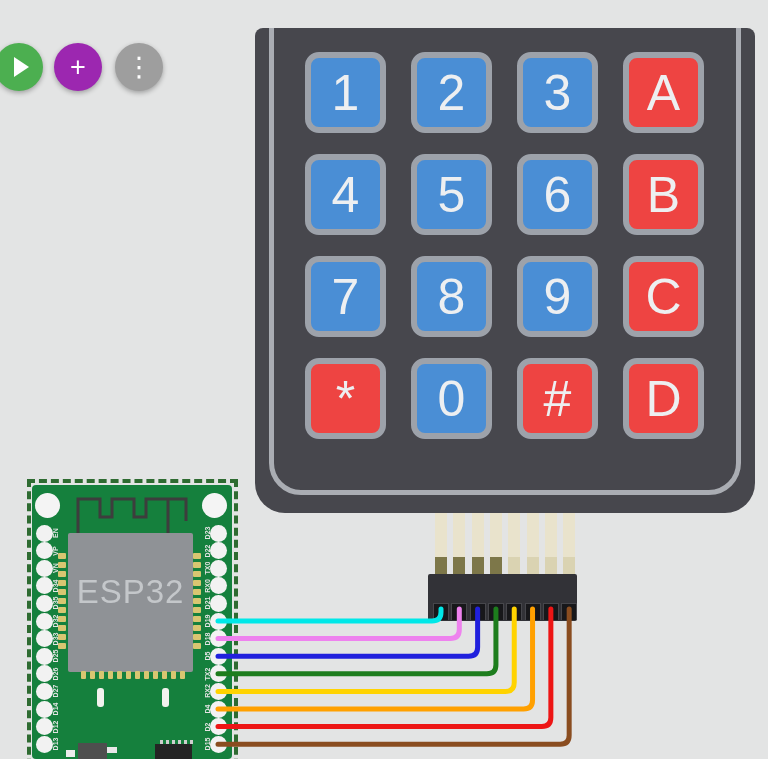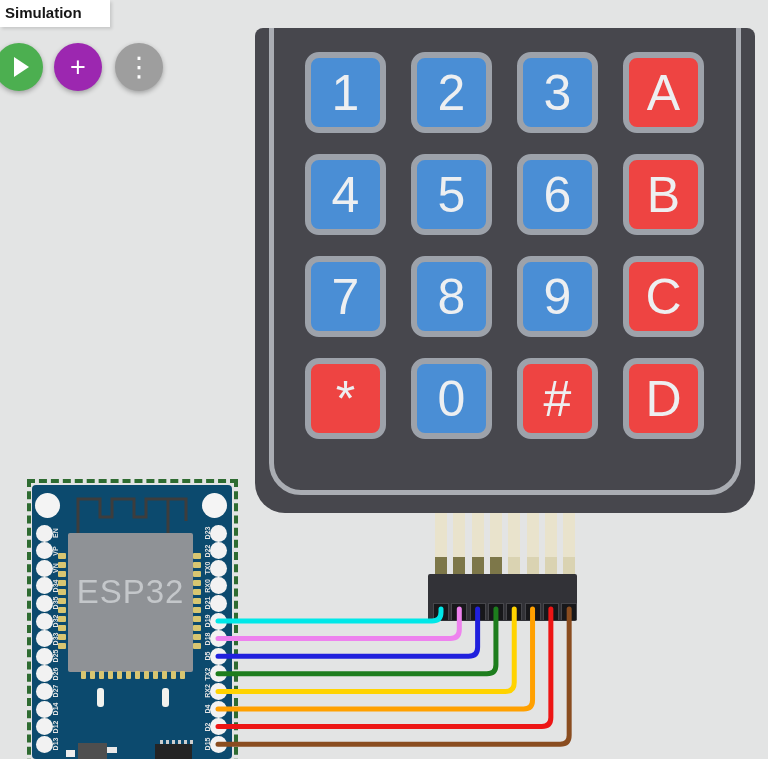--- a/index.html
+++ b/index.html
@@ -55,21 +55,21 @@
     background:#17171a;border:1px solid #46464b;border-bottom:none;
   }
 
   
   .select-border{
     position:absolute;left:27px;top:479px;width:211px;height:300px;
     border:4px dashed #2e6b31;z-index:2;
   }
   .board{
     position:absolute;left:32px;top:485px;width:200px;height:274px;
-    background:#0c4a6e;border-radius:4px;overflow:hidden;z-index:3;
+    background:#15803d;border-radius:4px;overflow:hidden;z-index:3;
   }
   .hole{position:absolute;width:25px;height:25px;border-radius:50%;background:#f4f4f4;top:8px;}
   .module{
     position:absolute;left:36px;top:48px;width:125px;height:139px;
     background:#8f9296;border-radius:2px;
   }
   .esp-label{
     position:absolute;top:40px;left:0;width:100%;text-align:center;
     color:#c4c7ca;font-size:33px;letter-spacing:1px;
   }
@@ -88,21 +88,20 @@
   .chip-dots i{width:3px;height:4px;background:#cfcfcf;display:block;}
 
   
   #wires{position:absolute;left:0;top:0;z-index:6;pointer-events:none;}
 </style>
 </head>
 <body>
 
 <div id="canvas">
 
-  <div class="tab">Simulation</div>
 
   <button class="fab" id="fab-play" style="left: -5px; top: 43px; background: rgb(76, 175, 80);">
     <span class="play-tri"></span>
   </button>
   <button class="fab" id="fab-add" style="left: 54px; top: 43px; background: rgb(156, 39, 176);">
     <span class="glyph">+</span>
   </button>
   <button class="fab" id="fab-menu" style="left: 115px; top: 43px; background: rgb(158, 158, 158);">
     <span class="glyph kebab">⋮</span>
   </button>

